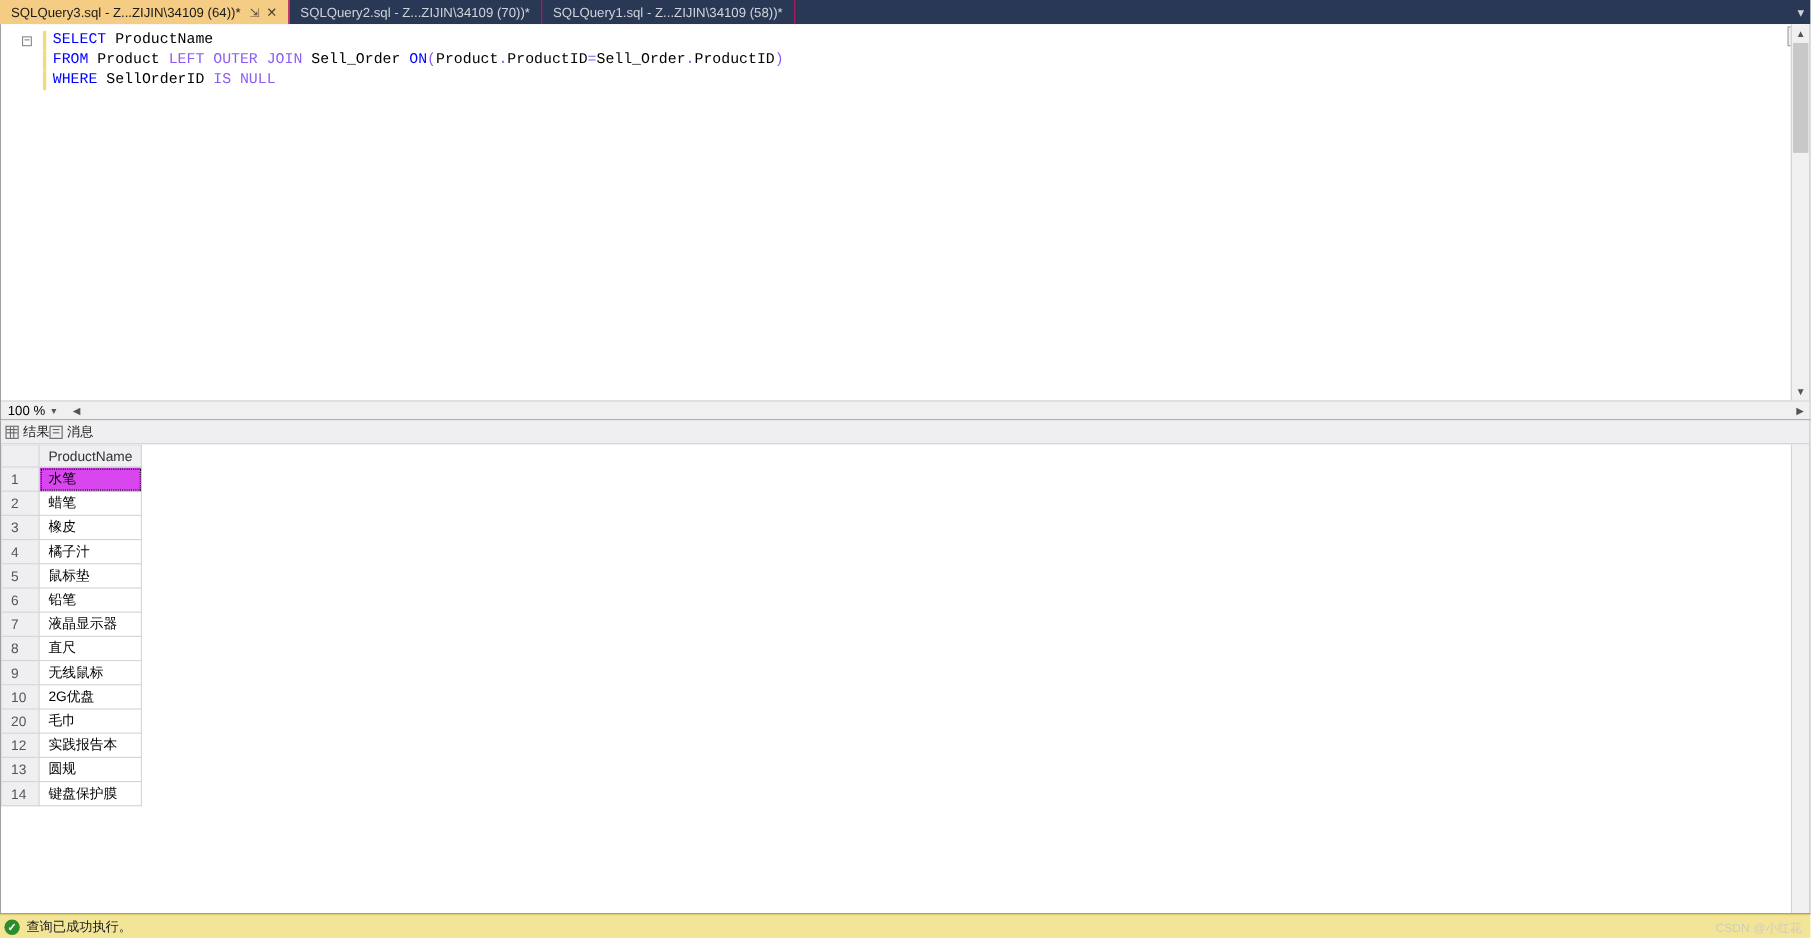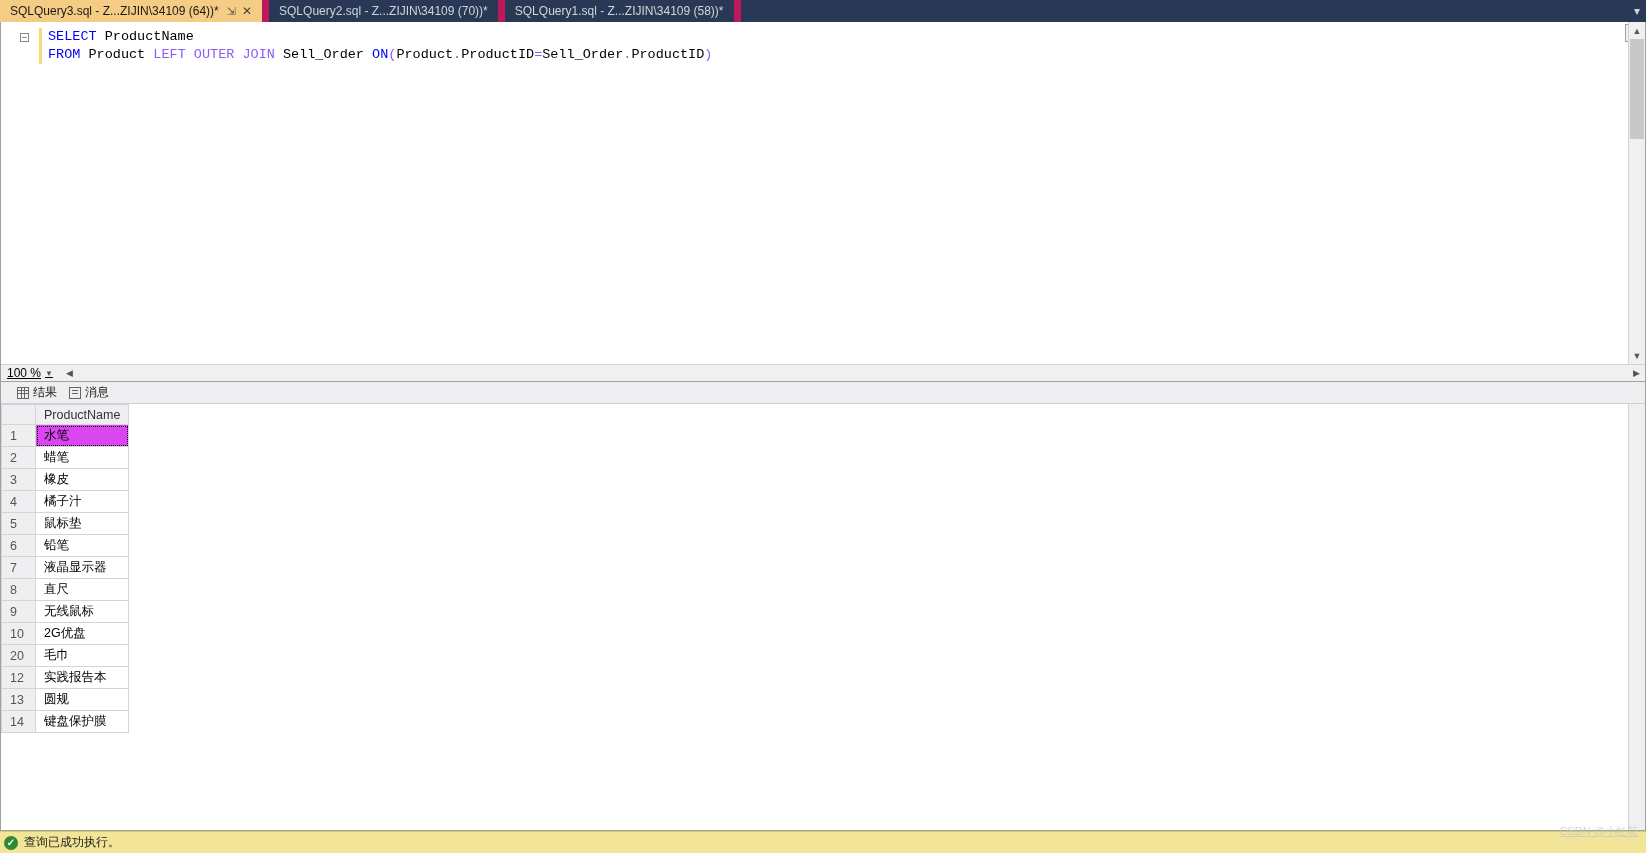--- a/index.html
+++ b/index.html
@@ -21,21 +21,21 @@
       align-items: stretch;
       color: #e8e8e8;
     }
     .tab {
       display: flex;
       align-items: center;
       padding: 0 10px;
       font-size: 12px;
       cursor: pointer;
       color: #d0d4da;
-      border-right: 7px solid #be185d;
+      border-right: 1px solid #be185d;
       white-space: nowrap;
     }
     .tab.active {
       background: #f5cc84;
       color: #1a1a1a;
     }
     .tab .pin { margin-left: 8px; font-size: 11px; opacity: .7; }
     .tab .close { margin-left: 6px; font-size: 12px; opacity: .8; }
     .tab-row .overflow {
       margin-left: auto;
@@ -129,21 +129,20 @@
       border-top: 1px solid #d0d0d0;
       align-items: center;
     }
     .zoom-box {
       display: flex;
       align-items: center;
       padding: 0 6px;
       gap: 4px;
       font-size: 12px;
       color: #000;
-      text-decoration: underline;
     }
     .zoom-box .dd {
       width: 10px; font-size: 8px; color: #555;
     }
     .hscroll-track { flex:1; position:relative; }
     .hscroll-arrow {
       width:17px; display:flex; align-items:center; justify-content:center;
       font-size:9px; color:#555;
     }
     
@@ -153,22 +152,21 @@
       flex-direction: column;
       border: 1px solid #a0a0a0;
       border-top: none;
       overflow: hidden;
     }
     .results-tabs {
       background: #efeff2;
       height: 22px;
       display: flex;
       align-items: center;
-      gap: 12px;
-      padding-left: 16px;
+      padding-left: 4px;
       border-bottom: 1px solid #cccedb;
     }
     .results-tab {
       display: flex;
       align-items: center;
       gap: 4px;
       font-size: 12px;
       color: #1a1a1a;
       cursor: pointer;
     }
@@ -244,26 +242,25 @@
       width: 14px; height: 14px; border-radius: 50%;
       background: #2e8b2e;
       display:flex; align-items:center; justify-content:center;
       color:#fff; font-size:10px; font-weight:bold;
     }
     .status-right { margin-left:auto; display:flex; align-items:center; }
     .status-cell { padding:0 8px; border-left:1px solid rgba(0,0,0,.15); height:22px; display:flex; align-items:center;}
     .status-cell:first-child{border-left:none;}
     .watermark {
       position: absolute;
-      right: 8px; bottom: 14px;
+      right: 8px; bottom: 2px;
       font-size: 11px;
       color: #bfc5cc;
       opacity: .7;
       pointer-events:none;
-      text-decoration:underline;
     }
   </style>
 </head>
 <body>
 
 <div class="tab-row">
   <div class="tab active">
     <span>SQLQuery3.sql - Z...ZIJIN\34109 (64))*</span>
     <span class="pin">⇲</span>
     <span class="close">✕</span>
@@ -282,20 +279,23 @@
   <div class="editor-body">
     <div class="outline-gutter">
       <span class="outline-box">−</span>
     </div>
     <div class="code-area">
       <div class="code-line">
         <span class="kw">SELECT</span><span> ProductName</span>
       </div>
       <div class="code-line">
         <span class="kw">FROM</span><span> Product </span><span class="gray">LEFT OUTER JOIN</span><span> Sell_Order </span><span class="kw">ON</span><span class="gray">(</span><span>Product</span><span class="gray">.</span><span>ProductID</span><span class="gray">=</span><span>Sell_Order</span><span class="gray">.</span><span>ProductID</span><span class="gray">)</span>
+      </div>
+      <div class="code-line">
+        <span class="kw">WHERE</span><span> SellOrderID </span><span class="gray">IS NULL</span>
       </div>
     </div>
     <div class="vscroll">
       <div class="arrow">▲</div>
       <div class="thumb"></div>
       <div class="arrow" style="position:absolute;bottom:0;left:0;right:0">▼</div>
     </div>
   </div>
   <div class="hscroll-row">
     <div class="zoom-box">

